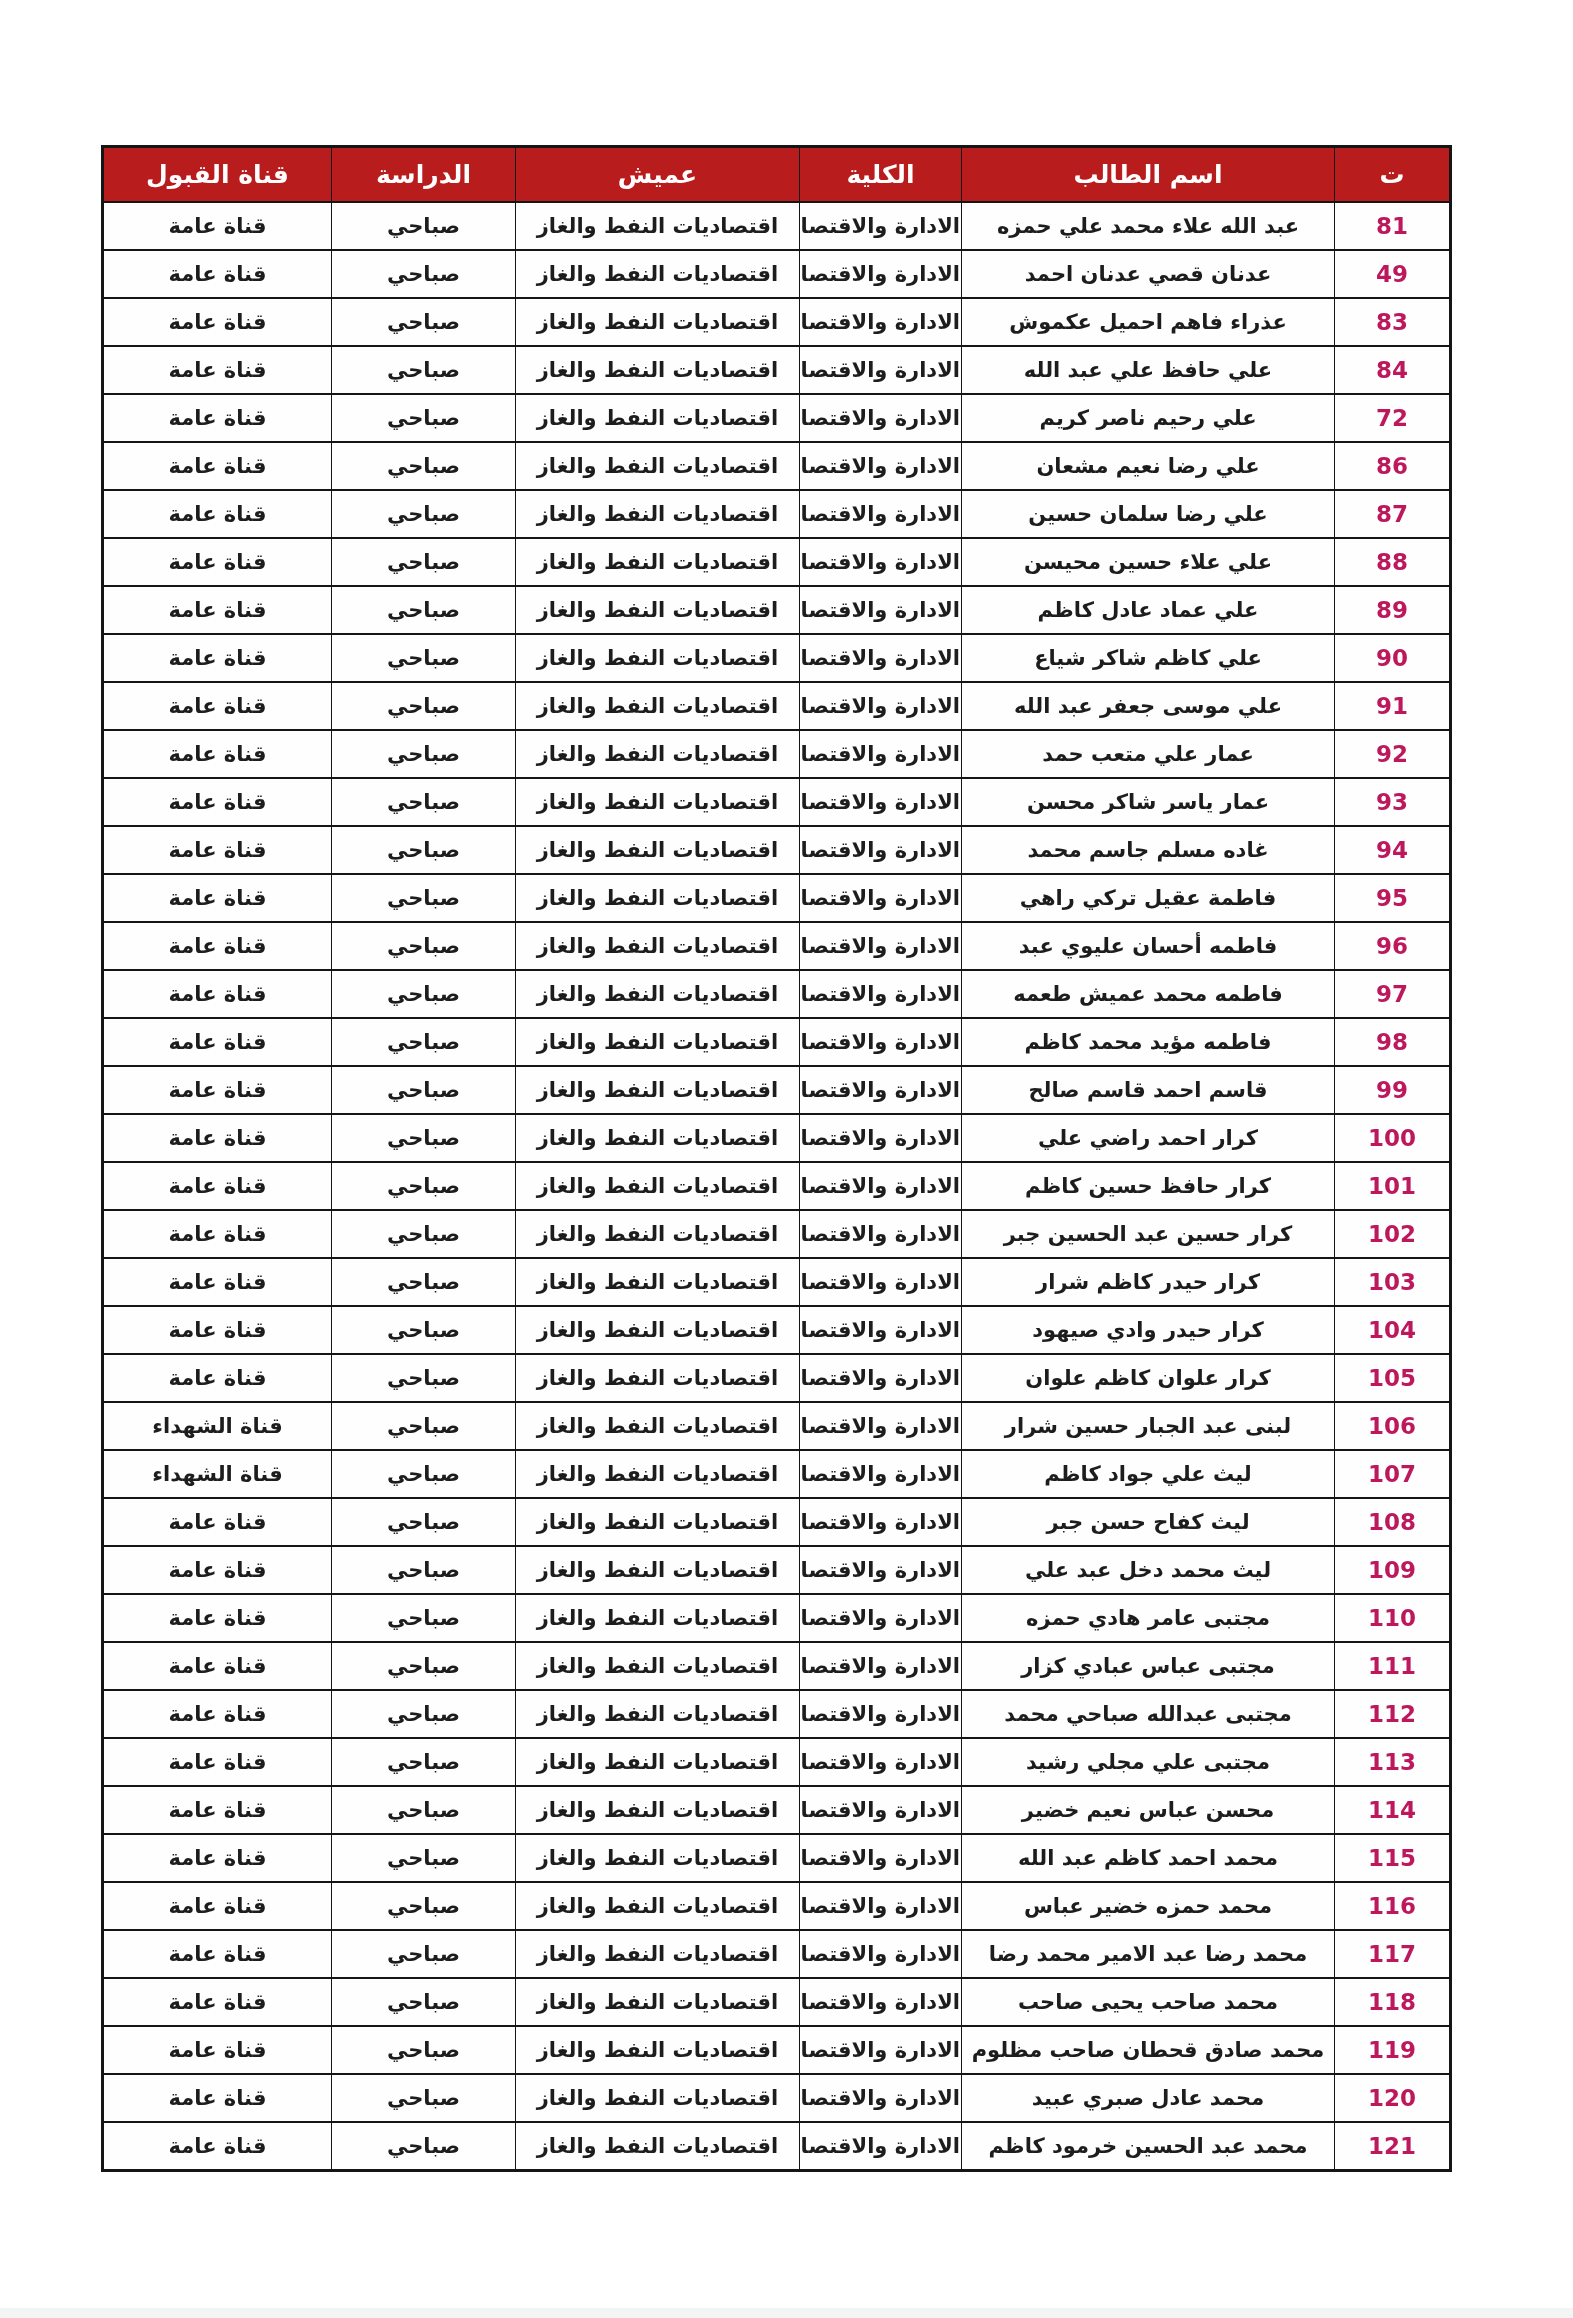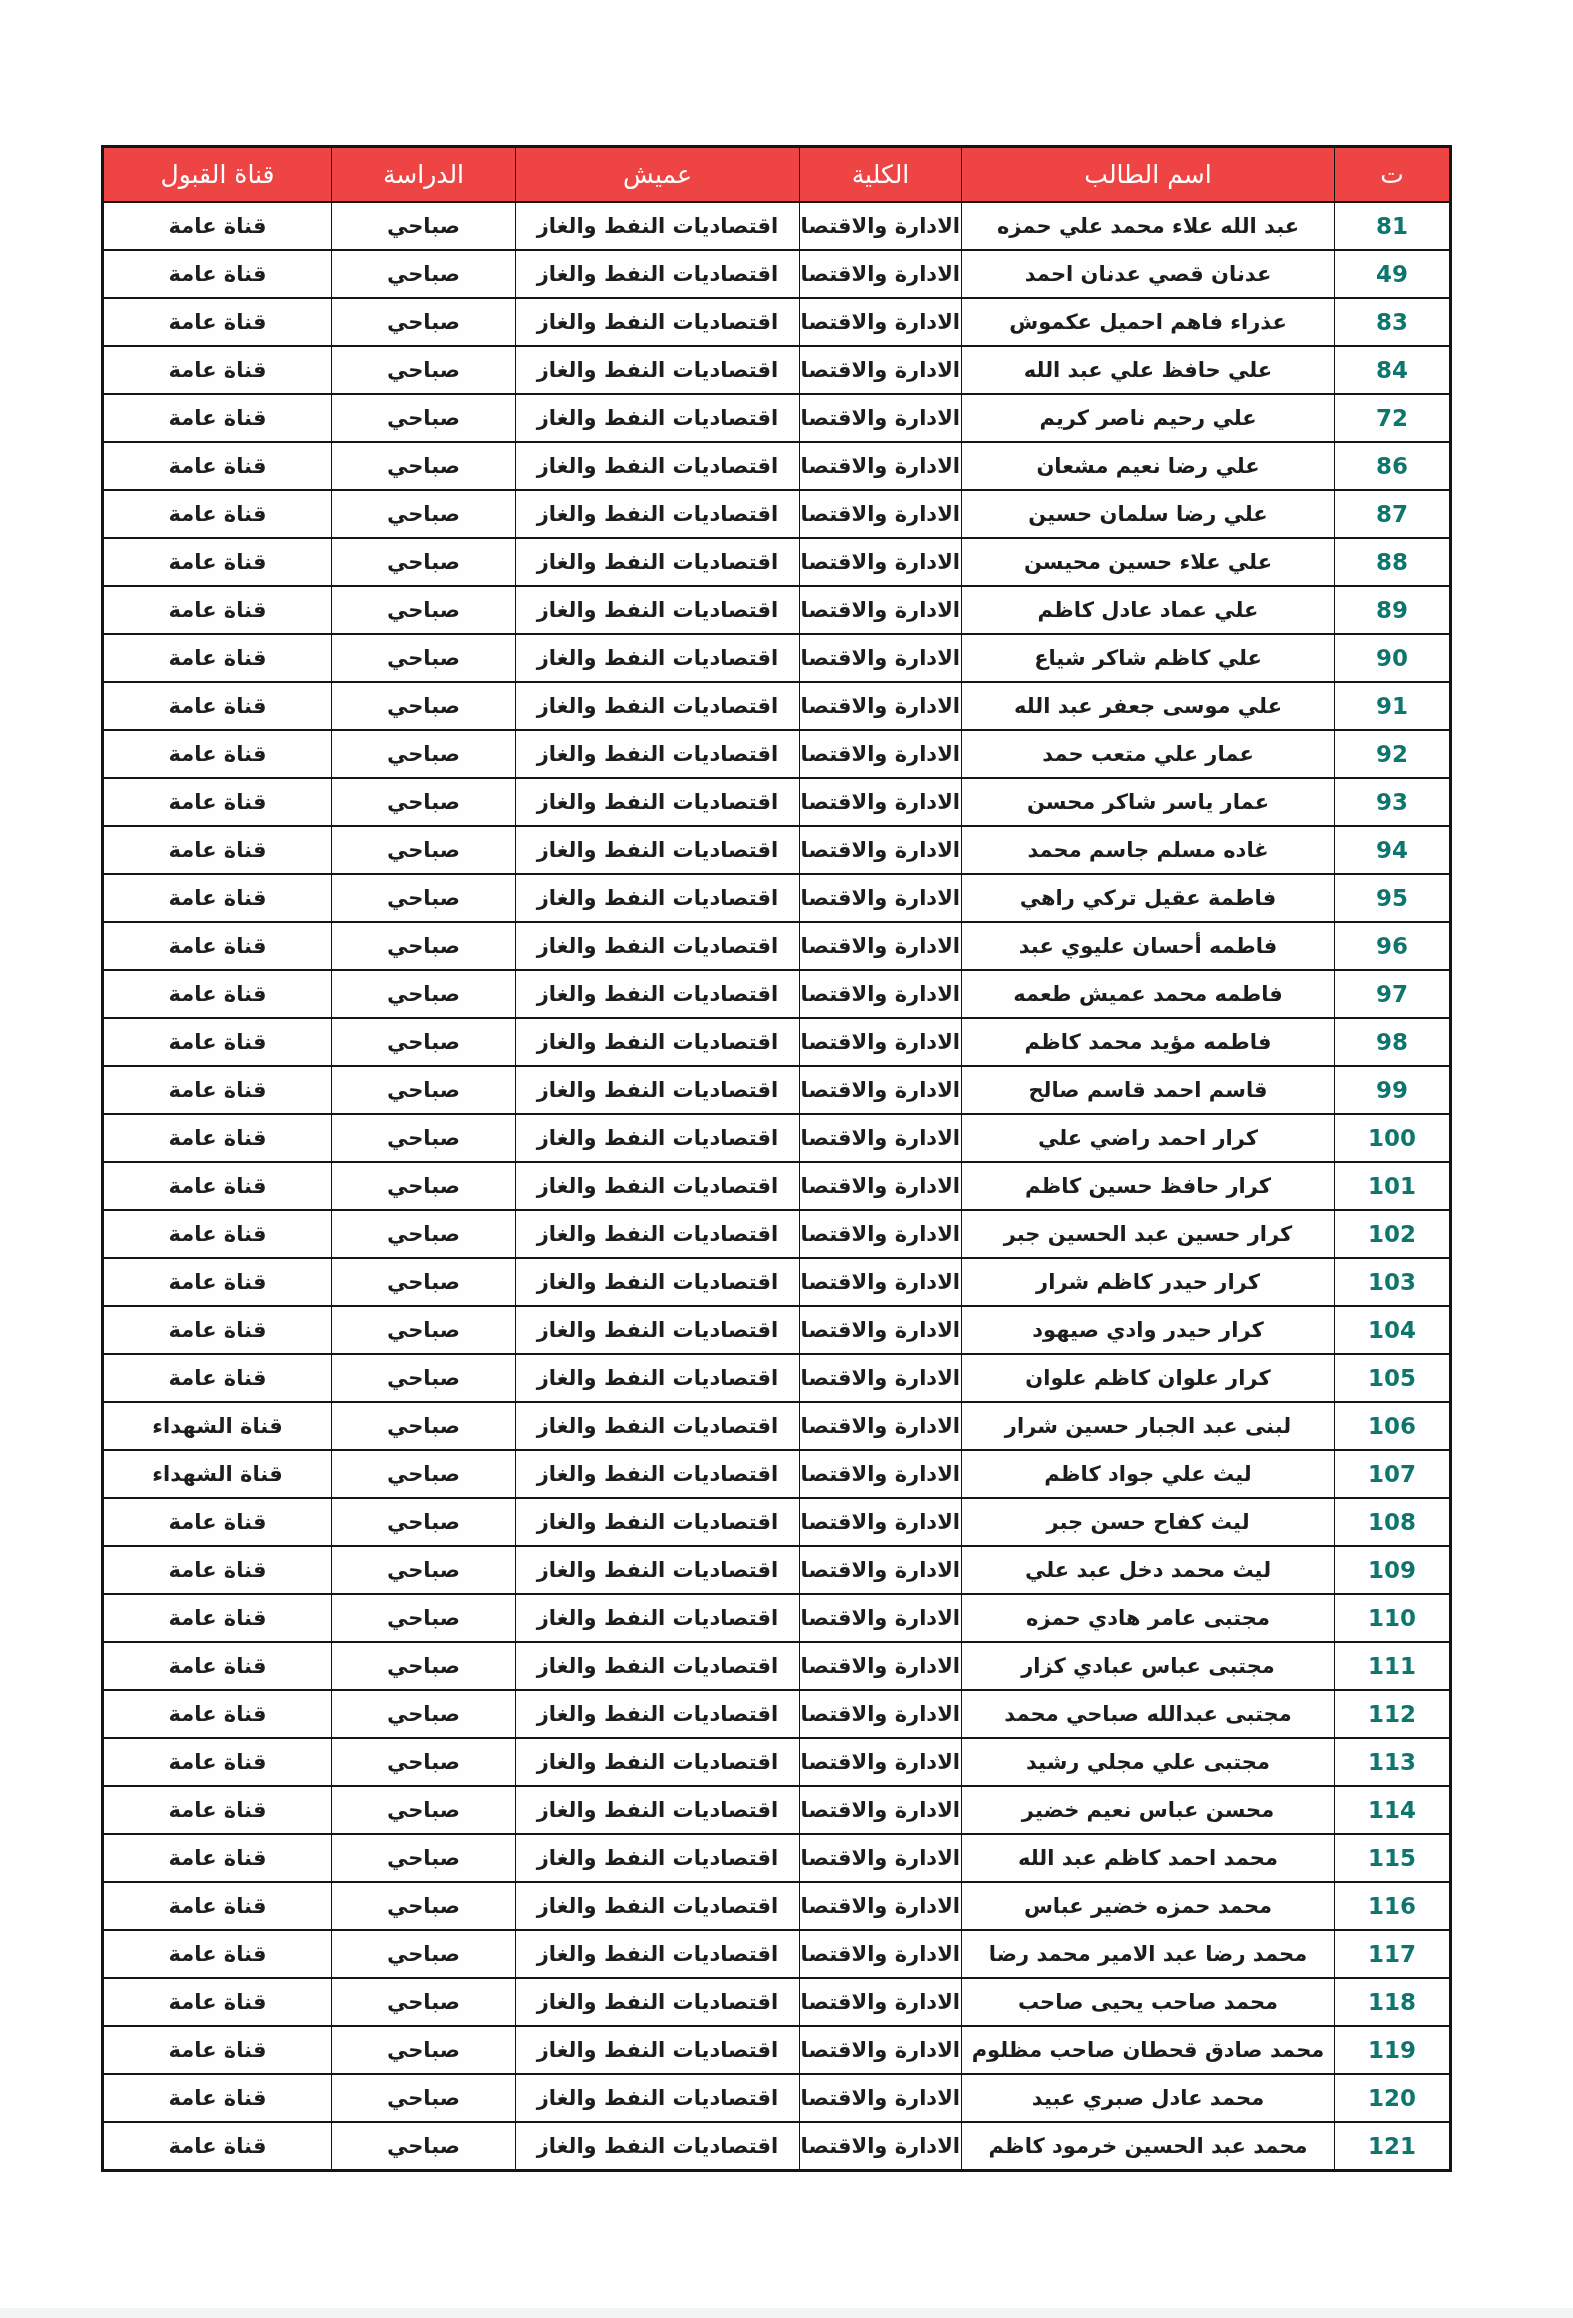--- a/index.html
+++ b/index.html
@@ -28,36 +28,36 @@
   .students-table th, .students-table td {
     border: 1.5px solid #151515;
     border-top-width: 2.3px;
     border-bottom-width: 2.3px;
     text-align: center;
     vertical-align: middle;
     overflow: hidden;
     white-space: nowrap;
   }
   .students-table thead th {
-    background: #ef4444;
+    background: #b91c1c;
     color: #ffffff;
     height: 51px;
     font-size: 25px;
-    font-weight: normal;
+    font-weight: bold;
   }
   .students-table tbody td {
     background: #fefefe;
     color: #1d1d1d;
     height: 44px;
     font-size: 21px;
     font-weight: bold;
   }
   .students-table tbody td.col-no {
     font-size: 23px;
-    color: #0f766e;
+    color: #be185d;
   }
   col.col-no      { width: 116px; }
   col.col-name    { width: 373px; }
   col.col-college { width: 162px; }
   col.col-dept    { width: 284px; }
   col.col-study   { width: 184px; }
   col.col-channel { width: 229px; }
   .footer-band {
     position: absolute;
     left: 0;

